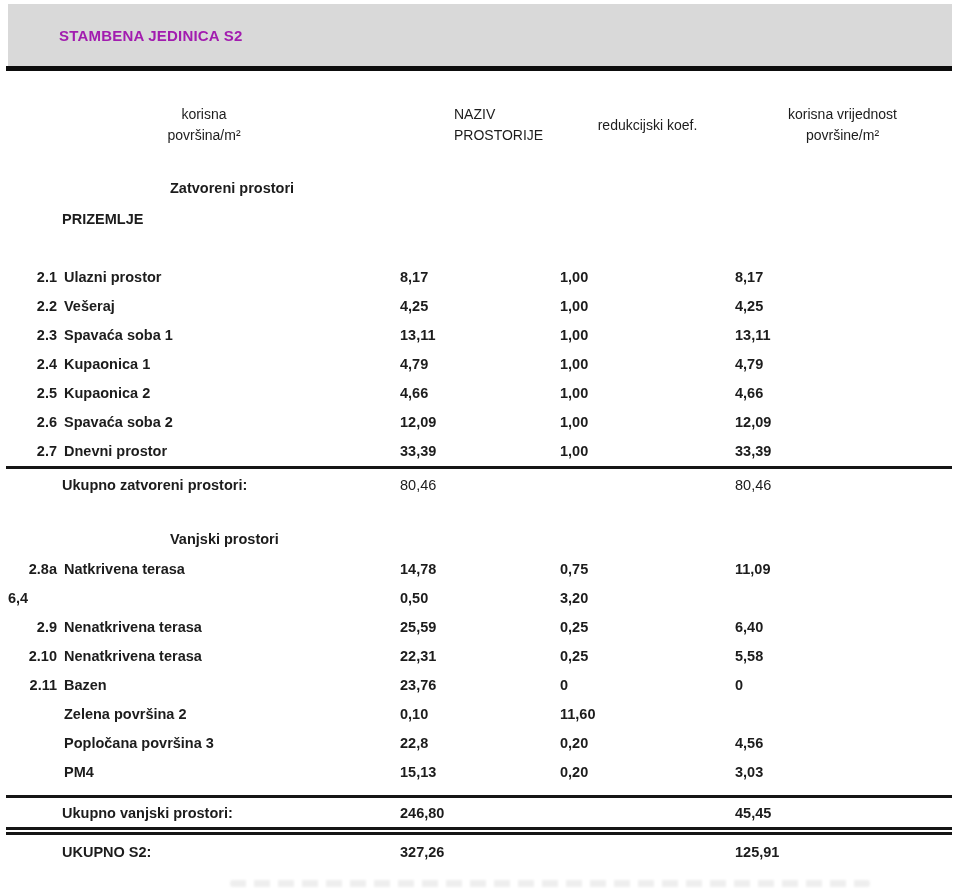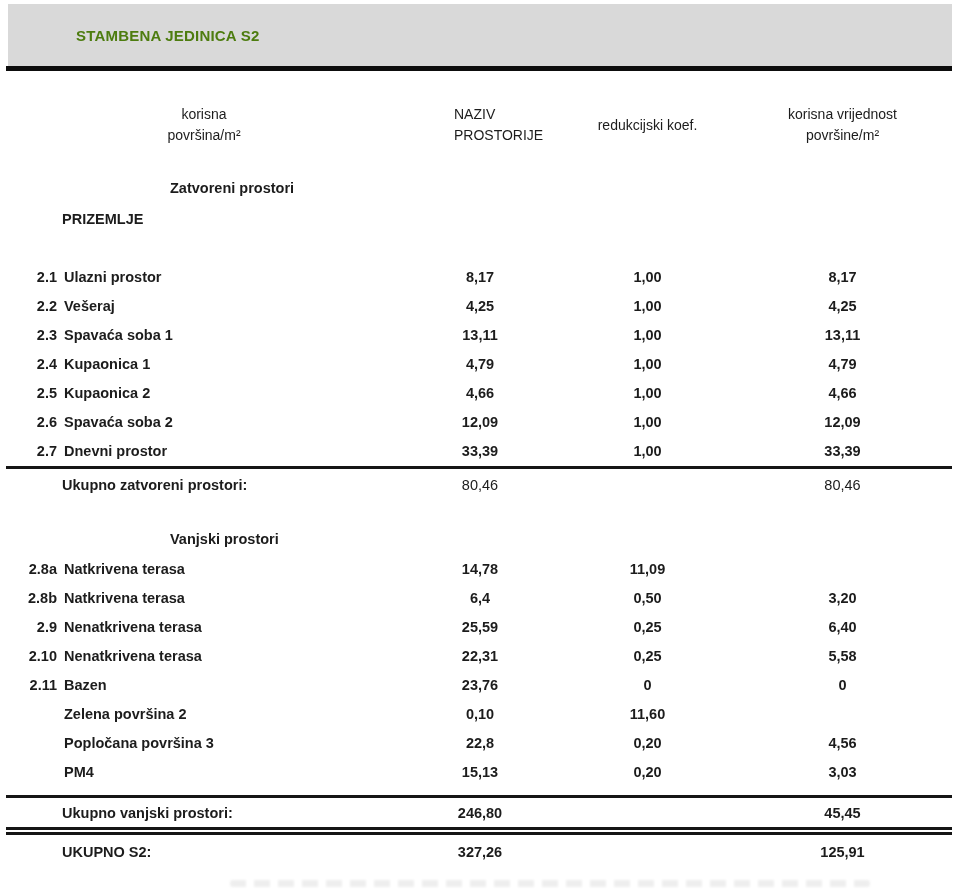--- a/index.html
+++ b/index.html
@@ -6,29 +6,29 @@
   .page {
     position:relative; width:960px; height:894px; background:#ffffff;
     font-family:"Liberation Sans", sans-serif; color:#1c1c1c; overflow:hidden;
   }
   
   .band {
     position:absolute; left:8px; top:4px; width:944px; height:62px;
     background:#d9d9d9; display:flex; align-items:center;
   }
   .band-title {
-    margin-left:68px; font-size:15px; font-weight:bold; letter-spacing:0.2px; color:#4d7c0f;
+    margin-left:51px; font-size:15px; font-weight:bold; letter-spacing:0.2px; color:#a21caf;
   }
   .band-rule { position:absolute; left:6px; top:66px; width:946px; height:5px; background:#0d0d0d; }
 
   
   .tablewrap { position:absolute; left:8px; top:0; width:942px; }
   .grid { display:grid; grid-template-columns:392px 160px 175px 215px; }
   .c { overflow:visible; }
-  .num { text-align:center; }
+  .num { }
   .name-cell { text-align:left; white-space:nowrap; }
   .rnum { display:inline-block; width:49px; text-align:right; }
   .rname { margin-left:7px; }
 
   
   .colheads { position:absolute; top:104px; font-size:14px; line-height:21px; }
   .colheads .h1 { display:flex; align-items:center; padding-left:54px; }
   .colheads .h { display:flex; flex-direction:column; justify-content:center; text-align:center; }
 
   
@@ -141,24 +141,24 @@
     <div class="c num"></div>
     <div class="c num">80,46</div>
   </div>
 
   <div class="tablewrap sec-heading" style="top:531px">Vanjski prostori</div>
 
   <div class="tablewrap rows" style="top:555px">
     <div class="grid row">
       <div class="c name-cell"><span class="rnum">2.8a</span><span class="rname">Natkrivena terasa</span></div>
       <div class="c num">14,78</div>
+      <div class="c num">0,75</div>
       <div class="c num">11,09</div>
     </div>
     <div class="grid row">
-      <div class="c name-cell"><span class="rnum">2.8b</span><span class="rname">Natkrivena terasa</span></div>
       <div class="c num">6,4</div>
       <div class="c num">0,50</div>
       <div class="c num">3,20</div>
     </div>
     <div class="grid row">
       <div class="c name-cell"><span class="rnum">2.9</span><span class="rname">Nenatkrivena terasa</span></div>
       <div class="c num">25,59</div>
       <div class="c num">0,25</div>
       <div class="c num">6,40</div>
     </div>

